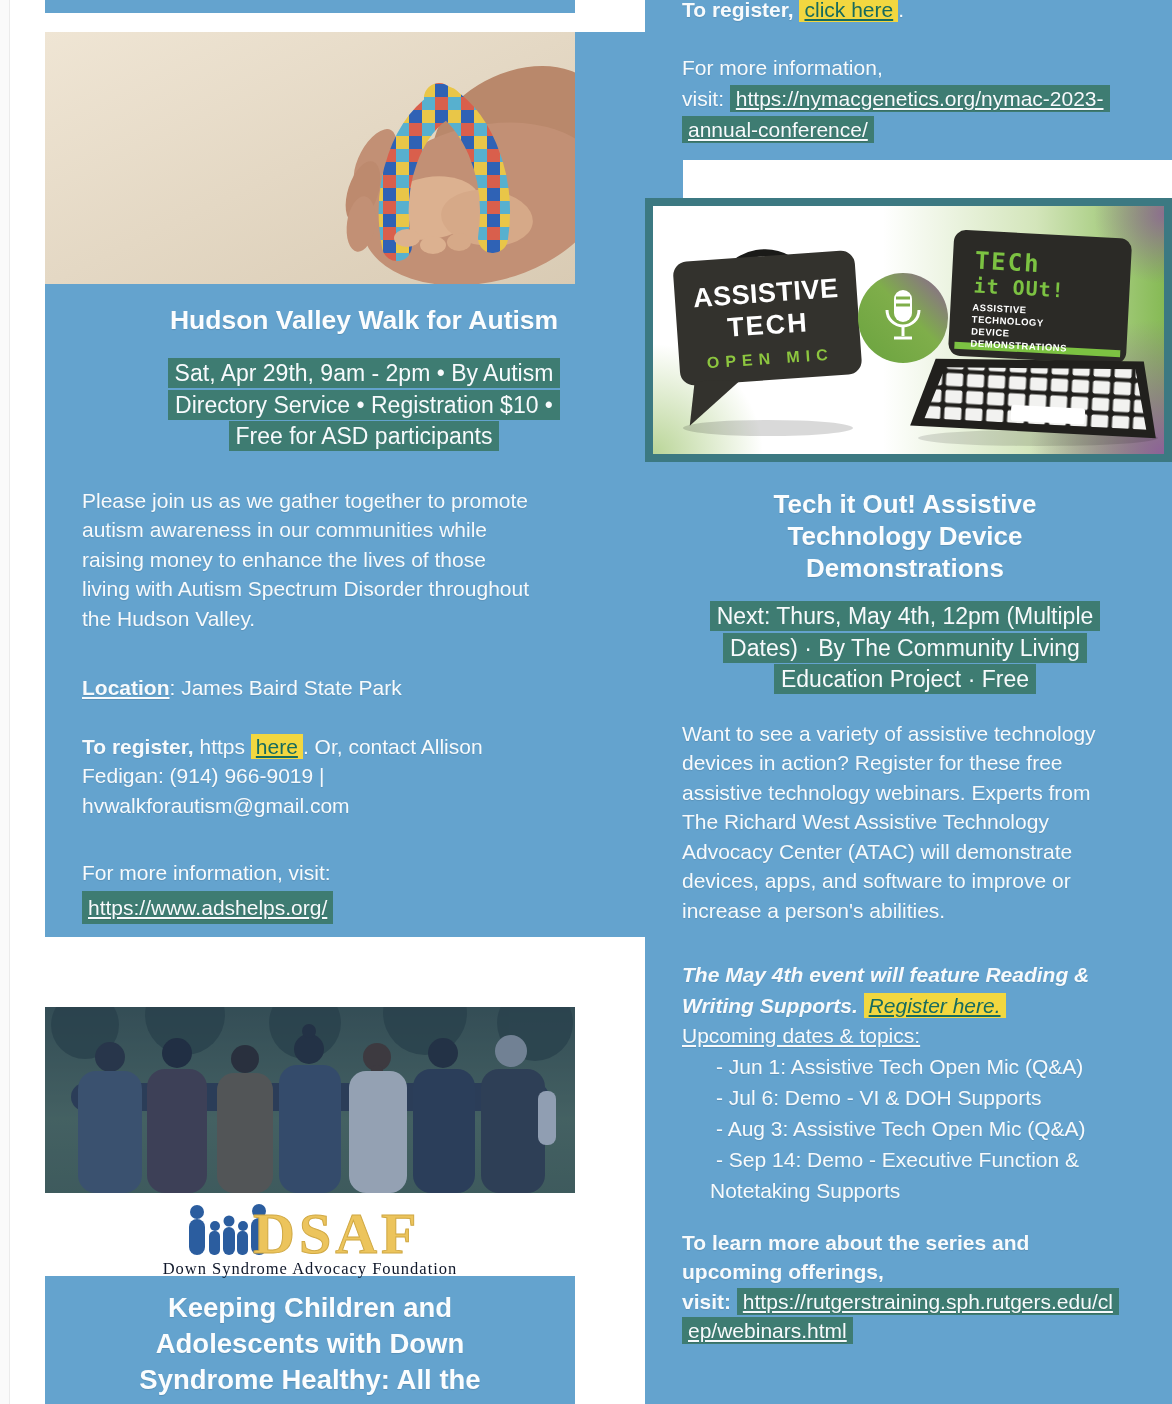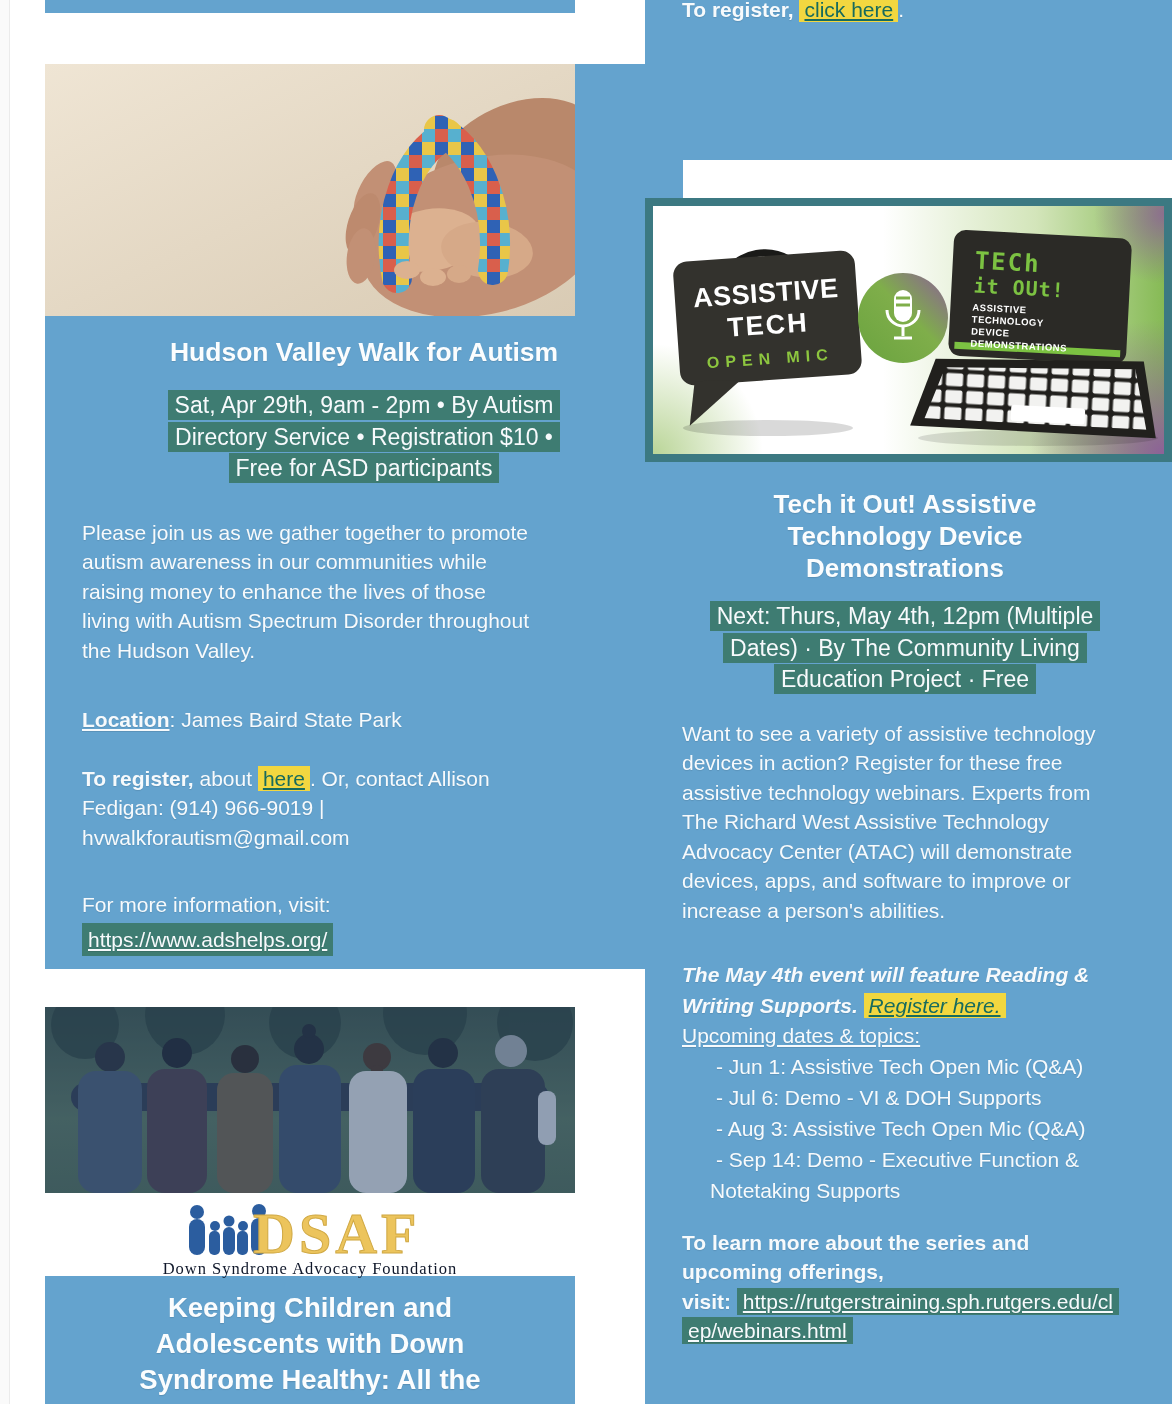--- a/index.html
+++ b/index.html
@@ -22,21 +22,21 @@
   .bold{font-weight:bold;}
   .card-title{font-weight:bold;font-size:26.5px;line-height:33px;color:#fbfdfe;text-align:center;text-shadow:0 1px 1px rgba(0,0,0,0.12);}
   .hl-teal{background:#3e7c72;padding:2px 7px;-webkit-box-decoration-break:clone;box-decoration-break:clone;}
   .hl-teal-link{background:#3e7c72;padding:2px 6px;text-decoration:underline;cursor:pointer;
     -webkit-box-decoration-break:clone;box-decoration-break:clone;}
   .hl-yellow{background:#f2d740;color:#176b5d;padding:1px 5px;text-decoration:underline;cursor:pointer;text-shadow:none;}
   .meta{font-size:23px;line-height:31.5px;text-align:center;}
   .underline{text-decoration:underline;}
 
   
-  .cardA{position:absolute;top:64px;left:0;width:638px;}
+  .cardA{position:absolute;top:32px;left:0;width:638px;}
   .cardA .body{padding:16px 37px 13px;}
   .cardA .meta-wrap{width:432px;margin:21px auto 0;}
   .cardA .para{margin-top:33px;width:456px;}
   .cardA .loc{margin-top:40px;}
   .cardA .reg{margin-top:29px;width:460px;}
   .cardA .info{margin-top:38px;}
   .cardA .info .urlline{display:inline-block;margin-top:3px;}
 
   
   .cardB{position:absolute;top:1007px;left:0;width:530px;background:#ffffff;}
@@ -116,21 +116,21 @@
     <div class="body">
       <div class="card-title">Hudson Valley Walk for Autism</div>
       <div class="meta-wrap meta">
         <span class="hl-teal">Sat, Apr 29th, 9am - 2pm • By Autism Directory Service • Registration $10 • Free for ASD participants</span>
       </div>
       <div class="para txt">Please join us as we gather together to promote autism awareness in our communities while raising money to enhance the lives of those living with Autism Spectrum Disorder throughout the Hudson Valley.</div>
       <div class="loc txt">
         <span class="bold underline">Location</span><span>: James Baird State Park</span>
       </div>
       <div class="reg txt">
-        <span class="bold">To register,</span><span> about </span><span class="hl-yellow">here</span><span>. Or, contact Allison Fedigan: (914) 966-9019 | hvwalkforautism@gmail.com</span>
+        <span class="bold">To register,</span><span> https </span><span class="hl-yellow">here</span><span>. Or, contact Allison Fedigan: (914) 966-9019 | hvwalkforautism@gmail.com</span>
       </div>
       <div class="info txt">
         <span>For more information, visit:</span><br>
         <span class="hl-teal-link urlline">https://www.adshelps.org/</span>
       </div>
     </div>
   </div>
 
   <div class="cardB">
     <svg width="530" height="186" viewBox="0 0 530 186">
@@ -194,20 +194,24 @@
     </div>
   </div>
 </div>
 
 <div class="col-right">
 
   <div class="card cardC">
     <div class="inner">
       <div class="line1 txt">
         <span class="bold">To register, </span><span class="hl-yellow">click here</span><span>.</span>
+      </div>
+      <div class="info txt">
+        <span>For more information,</span><br>
+        <span>visit: </span><span class="hl-teal-link">https://nymacgenetics.org/nymac-2023-annual-conference/</span>
       </div>
     </div>
   </div>
 
   <div class="card cardD">
     <div class="banner">
       <svg width="511" height="248" viewBox="0 0 511 248">
         <defs>
           <linearGradient id="bg1" x1="0" y1="0" x2="1" y2="0">
             <stop offset="0.45" stop-color="#ffffff"></stop>

